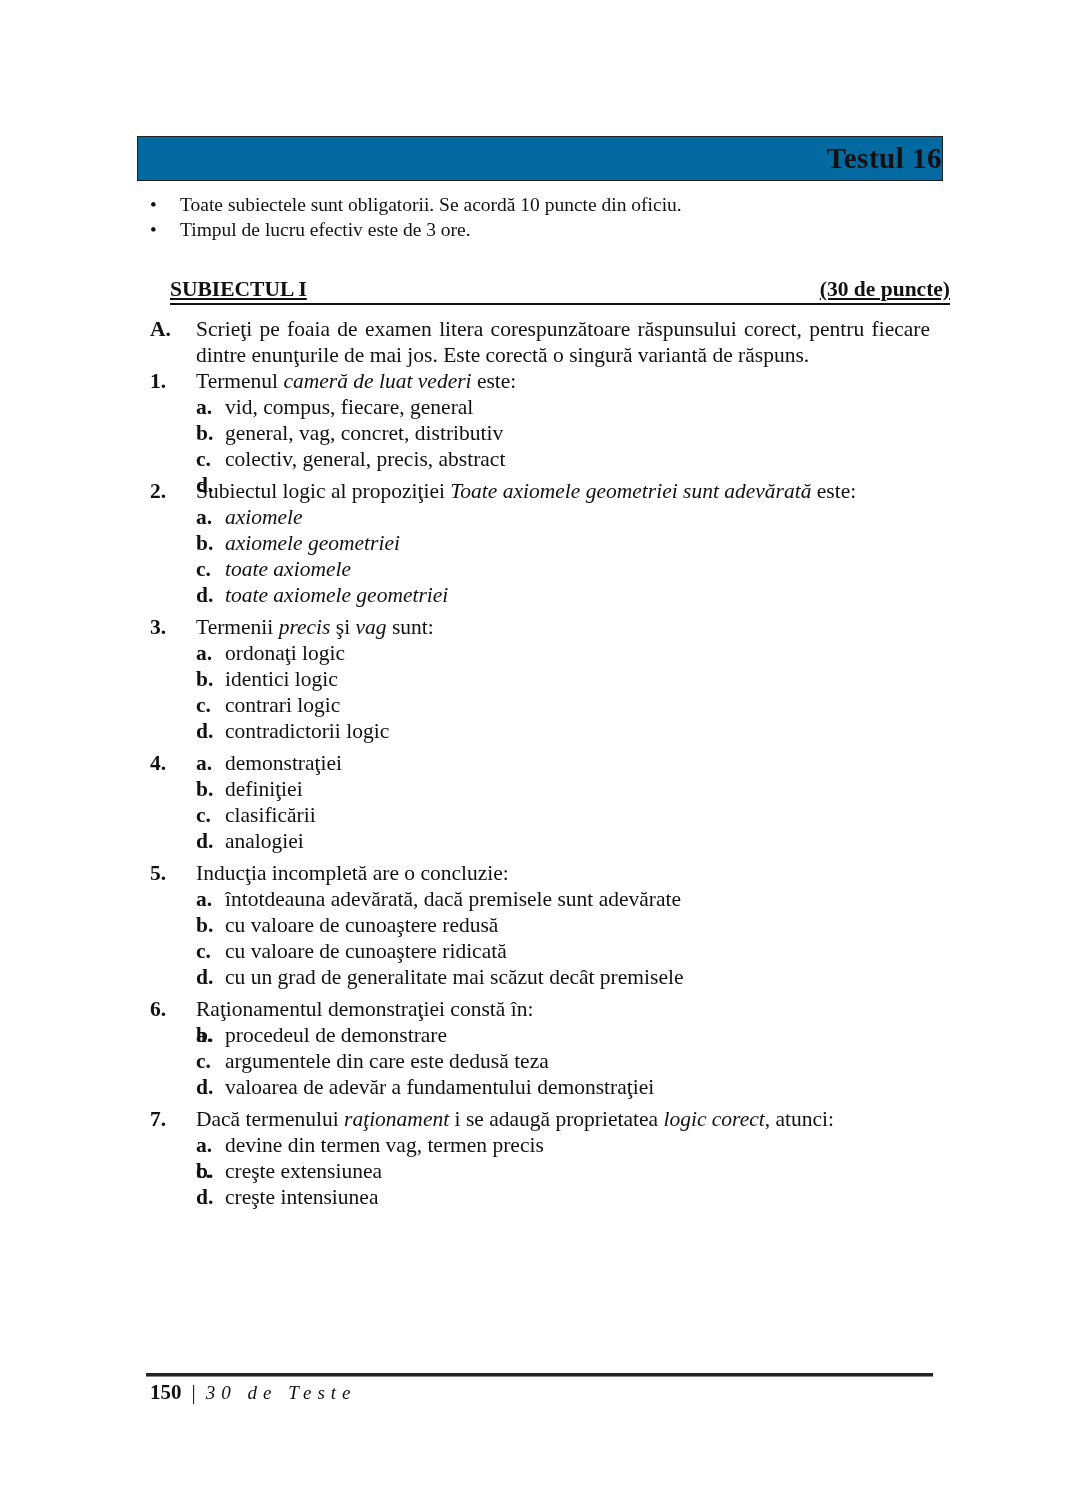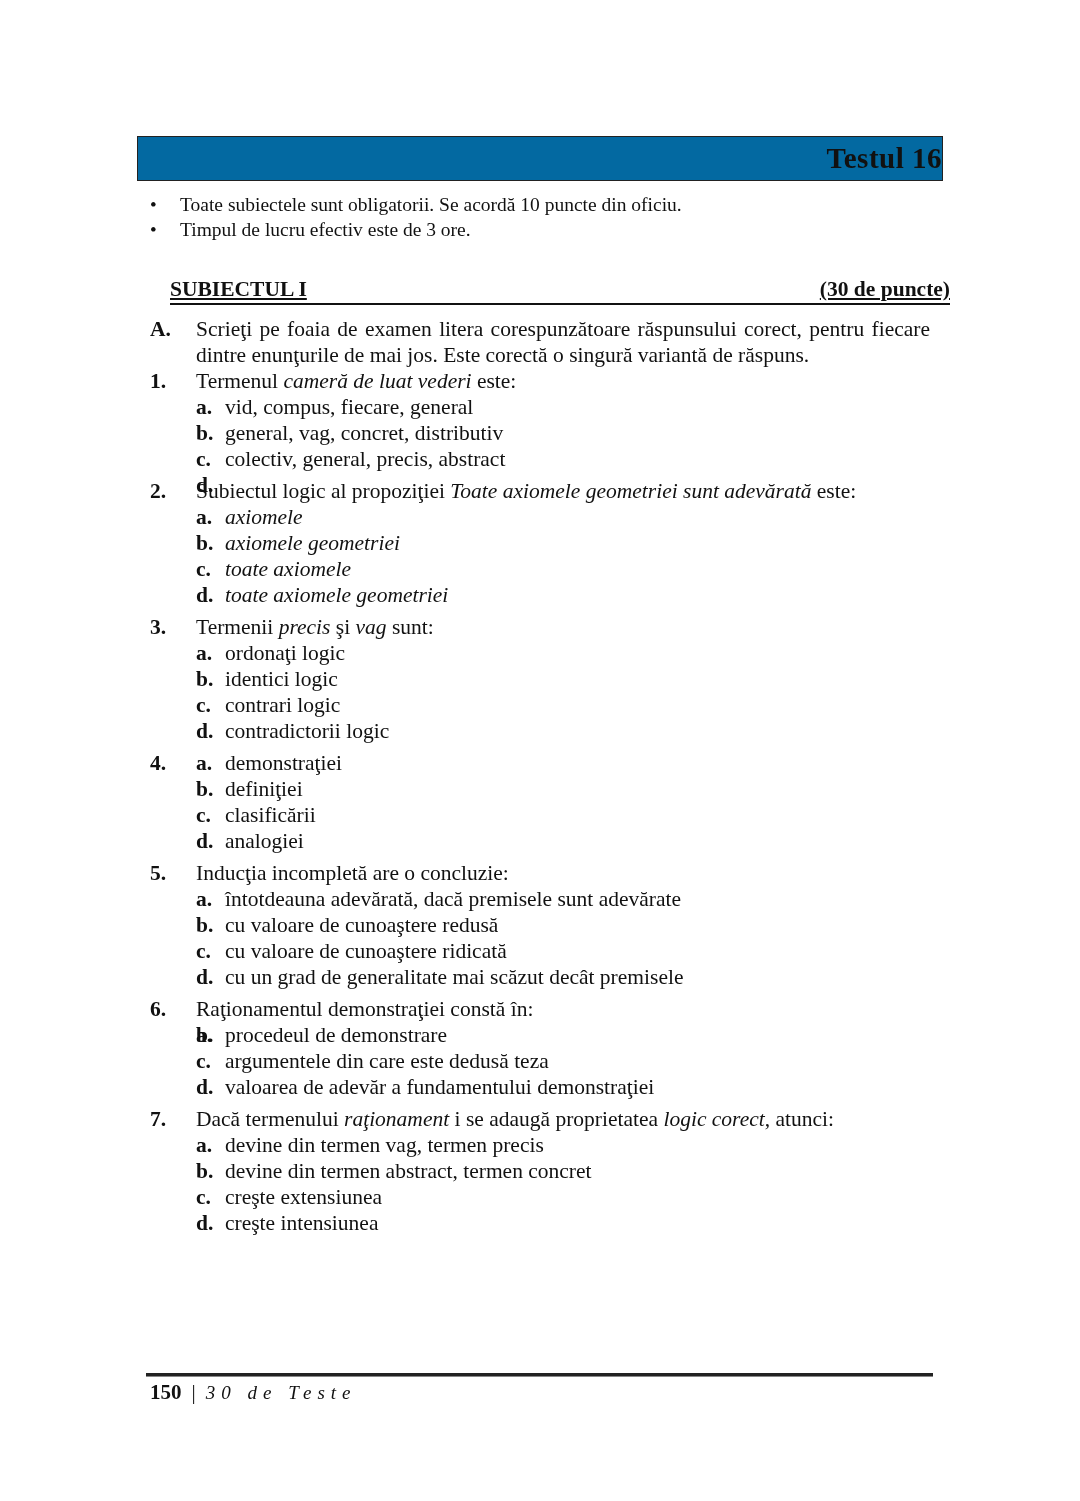--- a/index.html
+++ b/index.html
@@ -93,21 +93,21 @@
       <div class="q">
         <div class="row"><span class="num">6.</span><span>Raţionamentul demonstraţiei constă în:</span></div>
         <div class="opt"><span class="letter">a.</span></div>
         <div class="opt"><span class="letter">b.</span><span>procedeul de demonstrare</span></div>
         <div class="opt"><span class="letter">c.</span><span>argumentele din care este dedusă teza</span></div>
         <div class="opt"><span class="letter">d.</span><span>valoarea de adevăr a fundamentului demonstraţiei</span></div>
       </div>
       <div class="q">
         <div class="row"><span class="num">7.</span><span>Dacă termenului </span><i>raţionament</i><span> i se adaugă proprietatea </span><i>logic corect</i><span>, atunci:</span></div>
         <div class="opt"><span class="letter">a.</span><span>devine din termen vag, termen precis</span></div>
-        <div class="opt"><span class="letter">b.</span><span>devine din termen abstract, termen concret</span></div>
+        <div class="opt"><span class="letter">b.</span></div>
         <div class="opt"><span class="letter">c.</span><span>creşte extensiunea</span></div>
         <div class="opt"><span class="letter">d.</span><span>creşte intensiunea</span></div>
       </div>
     </div>
 </div>
 
 <div class="footer-rule"></div>
 <div class="footer">
   <span class="page">150</span><span class="sep">|</span><span class="book">30 de Teste</span>
 </div>

